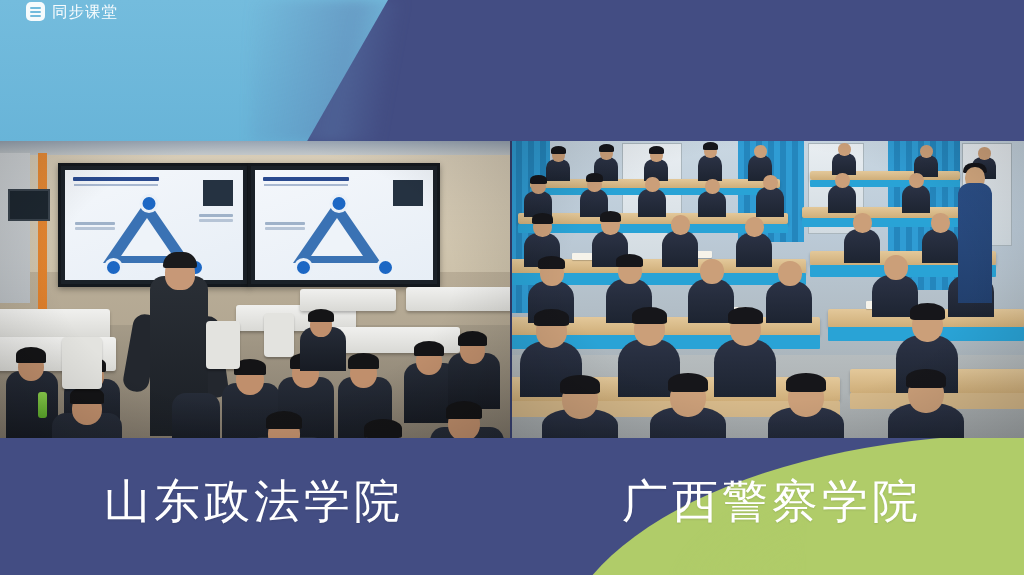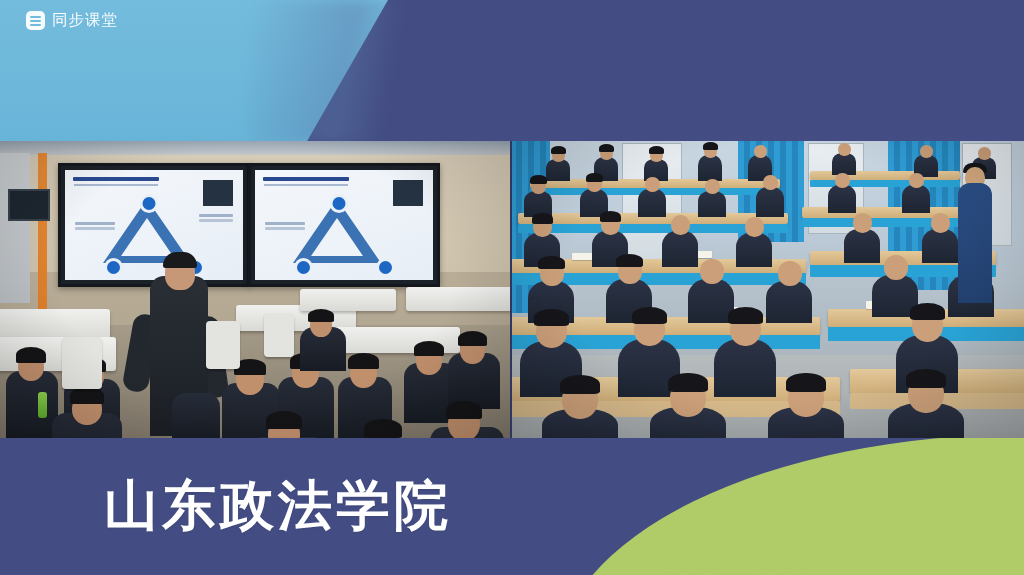--- a/index.html
+++ b/index.html
@@ -70,23 +70,23 @@
     height: 141px;
     background: radial-gradient(ellipse 300px 200px at 330px 180px, rgba(176,204,105,0.55) 0%, rgba(176,204,105,0) 70%);
     filter: blur(3px);
     pointer-events: none;
   }
 
   
   .brand-left {
     position: absolute;
     left: 26px;
-    top: 10px;
+    top: 2px;
     display: flex;
-    align-items: center;
+    align-items: flex-start;
     gap: 7px;
     z-index: 30;
   }
   .brand-left-icon {
     width: 19px;
     height: 19px;
     border-radius: 5px;
     background: #ffffff;
     position: relative;
     flex: 0 0 auto;
@@ -388,27 +388,26 @@
   .vignette {
     position: absolute; inset: 0;
     background: radial-gradient(ellipse at 50% 45%, rgba(0,0,0,0) 55%, rgba(0,0,0,.20) 100%);
     pointer-events: none;
   }
 
   
   .caption {
     position: absolute;
     color: #ffffff;
-    font-size: 54px;
+    font-size: 46px;
     letter-spacing: 4px;
     line-height: 1;
     white-space: nowrap;
     z-index: 40;
     text-shadow: 0 1px 2px rgba(0,0,0,.10);
-    font-weight: bold;
   }
   .caption-left  { left: 104px; top: 478px; }
   .caption-right { left: 622px; top: 478px; }
 </style>
 </head>
 <body>
 
 <div id="stage">
 
   <div class="bg-purple"></div>
@@ -707,14 +706,15 @@
       <div class="r-officer-hair"></div>
       <div class="r-officer-head"></div>
       <div class="r-officer"></div>
 
       <div class="vignette"></div>
     </div>
   </div>
   <div class="divider"></div>
 
   <div class="caption caption-left">山东政法学院</div>
+  <div class="caption caption-right">广西警察学院</div>
 
 </div>
 
 </body></html>

